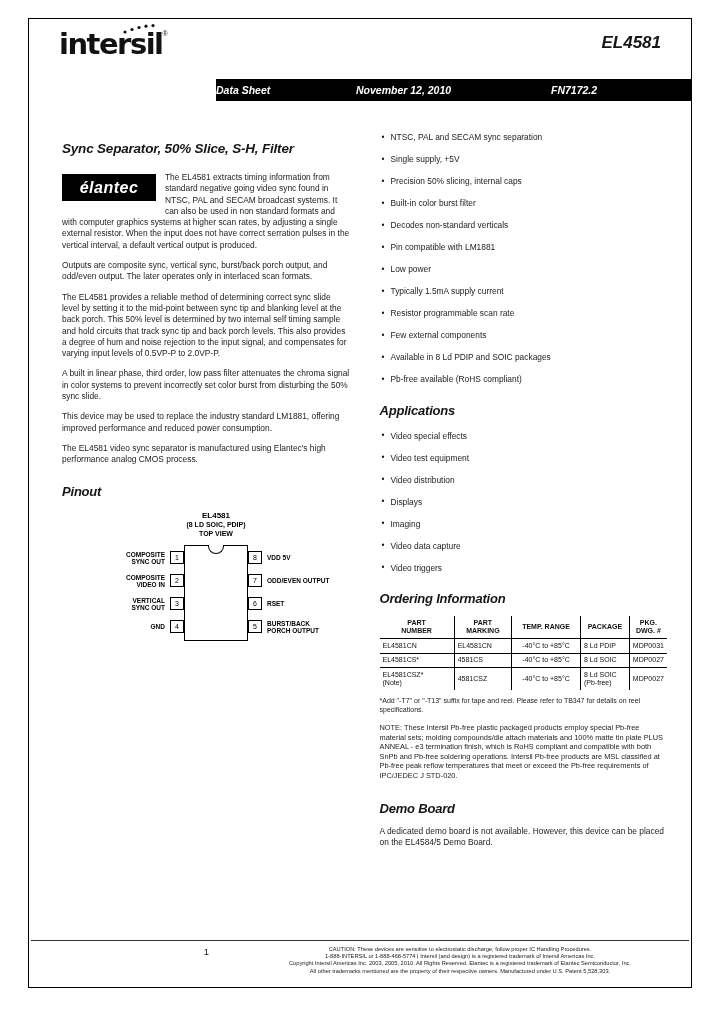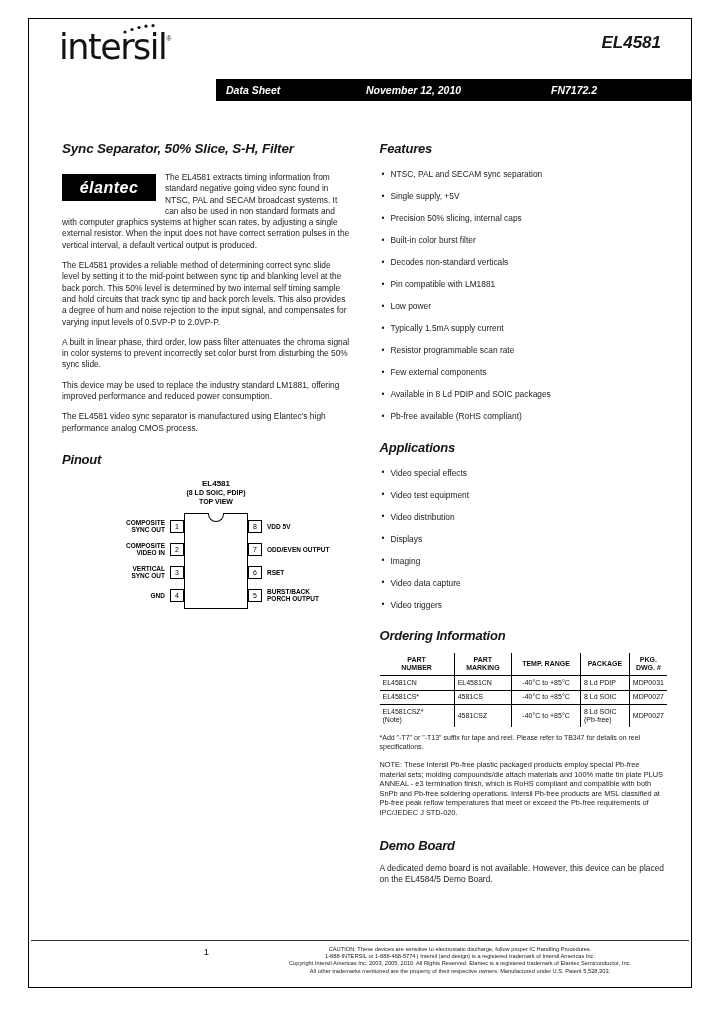--- a/index.html
+++ b/index.html
@@ -2,28 +2,28 @@
 <html><head>
 <meta charset="utf-8">
 <style>
   * { margin:0; padding:0; box-sizing:border-box; }
   html,body { width:720px; height:1012px; background:#fff; }
   body { font-family:"Liberation Sans", sans-serif; color:#161616; position:relative; }
   .frame { position:absolute; left:28px; top:18px; width:664px; height:970px; border:1px solid #000; background:#fff; }
 
   
   .logo { position:absolute; left:30px; top:8px; }
-  .logo-text { font-size:35px; font-weight:normal; letter-spacing:-1.5px; color:#121212; font-family:"DejaVu Sans", sans-serif; }
+  .logo-text { font-size:29px; font-weight:bold; letter-spacing:-1.5px; color:#121212; font-family:"DejaVu Sans", sans-serif; }
   .logo-reg { font-size:7px; vertical-align:18px; font-weight:normal; }
   .logo-dots { position:absolute; left:62px; top:-3px; }
   .partno { position:absolute; right:30px; top:14px; font-size:17px; font-weight:bold; font-style:italic; }
 
   .black-bar { position:absolute; left:187px; right:0; top:60px; height:22px; background:#000; color:#fff;
                display:flex; align-items:center; font-style:italic; font-weight:bold; font-size:10.5px; }
-  .bar-left { margin-left:10px; width:140px; }
+  .bar-left { margin-left:0; width:140px; }
   .bar-center { flex:1; text-align:left; }
   .bar-right { width:100px; text-align:left; margin-right:40px; }
 
   
   .columns { position:absolute; top:100px; left:33px; right:24px; display:flex; gap:30px; }
   .col { flex:1; min-width:0; }
 
   h1.doc-title { font-size:13.5px; font-style:italic; font-weight:bold; margin:22px 0 16px; letter-spacing:-0.2px; }
   h2.sec { font-size:13px; font-style:italic; font-weight:bold; margin:18px 0 10px; letter-spacing:-0.2px; }
   p.body { font-size:8.4px; line-height:11.3px; margin-bottom:9px; color:#1c1c1c; }
@@ -93,20 +93,21 @@
 
   <div class="columns">
 
     <div class="col">
       <h1 class="doc-title">Sync Separator, 50% Slice, S-H, Filter</h1>
 
       <div>
         <span class="elantec">élantec</span>
         <p class="body">The EL4581 extracts timing information from standard negative going video sync found in NTSC, PAL and SECAM broadcast systems. It can also be used in non standard formats and with computer graphics systems at higher scan rates, by adjusting a single external resistor. When the input does not have correct serration pulses in the vertical interval, a default vertical output is produced.</p>
       </div>
+      <p class="body" style="clear:both">Outputs are composite sync, vertical sync, burst/back porch output, and odd/even output. The later operates only in interlaced scan formats.</p>
       <p class="body">The EL4581 provides a reliable method of determining correct sync slide level by setting it to the mid-point between sync tip and blanking level at the back porch. This 50% level is determined by two internal self timing sample and hold circuits that track sync tip and back porch levels. This also provides a degree of hum and noise rejection to the input signal, and compensates for varying input levels of 0.5VP-P to 2.0VP-P.</p>
       <p class="body">A built in linear phase, third order, low pass filter attenuates the chroma signal in color systems to prevent incorrectly set color burst from disturbing the 50% sync slide.</p>
       <p class="body">This device may be used to replace the industry standard LM1881, offering improved performance and reduced power consumption.</p>
       <p class="body">The EL4581 video sync separator is manufactured using Elantec's high performance analog CMOS process.</p>
 
       <h2 class="sec">Pinout</h2>
 
       <div class="pinout-diagram">
         <div class="chip-caption">
           <div class="cap-name">EL4581</div>
@@ -147,21 +148,20 @@
             <div class="pin-spacer"></div>
             <div class="pin-box">5</div>
             <div class="pin-label pl-right">BURST/BACK
 PORCH OUTPUT</div>
           </div>
         </div>
       </div>
     </div>
 
     <div class="col">
-      <h2 class="sec" style="margin-top:22px">Features</h2>
       <ul class="bullets">
         <li>NTSC, PAL and SECAM sync separation</li>
         <li>Single supply, +5V</li>
         <li>Precision 50% slicing, internal caps</li>
         <li>Built-in color burst filter</li>
         <li>Decodes non-standard verticals</li>
         <li>Pin compatible with LM1881</li>
         <li>Low power</li>
         <li>Typically 1.5mA supply current</li>
         <li>Resistor programmable scan rate</li>

